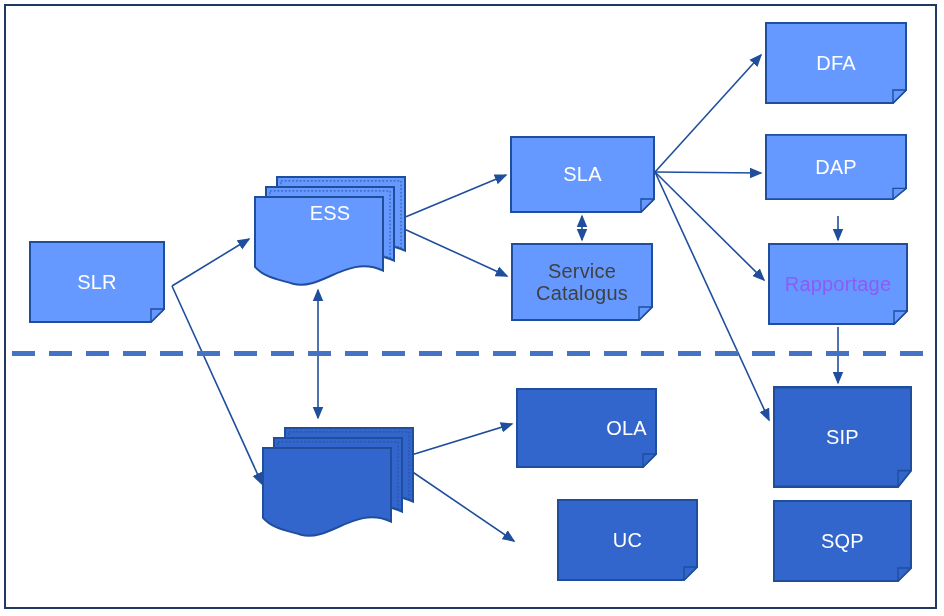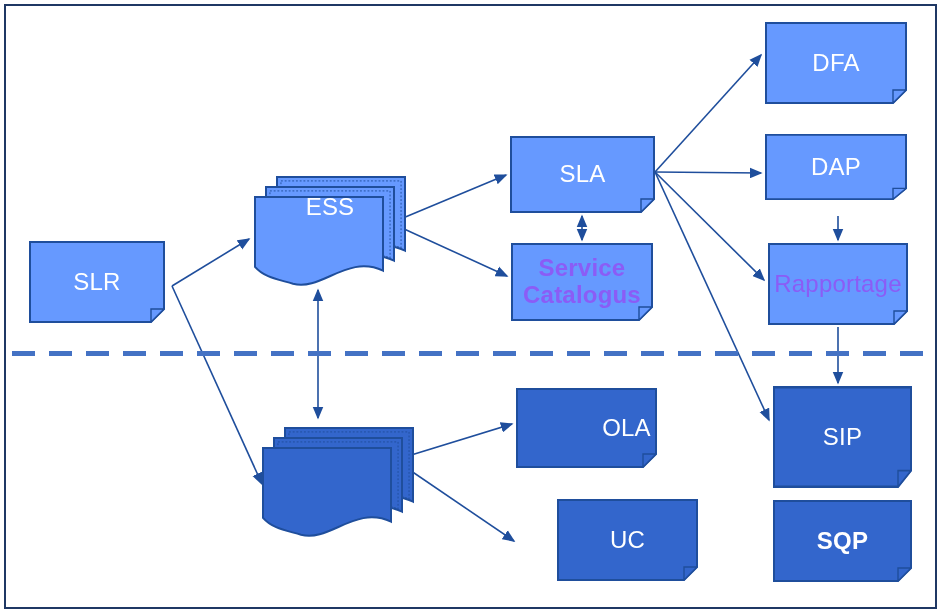--- a/index.html
+++ b/index.html
@@ -51,30 +51,30 @@
     position: absolute;
     left: 0;
     top: 0;
     width: 100%;
     height: 100%;
     display: flex;
     align-items: center;
     justify-content: center;
     text-align: center;
     color: #ffffff;
-    font-size: 24px;
+    font-size: 20px;
     line-height: 1.12;
     letter-spacing: 0.2px;
     white-space: pre-line;
     pointer-events: none;
   }
   .node.doc-stack .label {
     justify-content: center;
     align-items: flex-start;
-    padding-top: 18px;
+    padding-top: 26px;
     padding-right: 18px;
     height: auto;
   }
   .node.serif .label {
     font-family: "Liberation Serif", serif;
     font-size: 21px;
   }
   #divider {
     position: absolute;
     left: 12px;
@@ -148,21 +148,21 @@
           <path d="M 1 1 L 144 1 L 144 63 L 131 76 L 1 76 Z" fill="#6699FF" stroke="#1F4E9C" stroke-width="2"></path>
           <path d="M 144 63 L 131 63 L 131 76 Z" fill="#6699FF" stroke="#1F4E9C" stroke-width="1.4"></path>
         </svg>
         <div class="label" style="color: rgb(255, 255, 255);">SLA</div>
       </div>
       <div class="node" style="left: 511px; top: 243px; width: 142px; height: 78px;">
         <svg class="shape" viewBox="0 0 142 78" preserveAspectRatio="none">
           <path d="M 1 1 L 141 1 L 141 64 L 128 77 L 1 77 Z" fill="#6699FF" stroke="#1F4E9C" stroke-width="2"></path>
           <path d="M 141 64 L 128 64 L 128 77 Z" fill="#6699FF" stroke="#1F4E9C" stroke-width="1.4"></path>
         </svg>
-        <div class="label" style="color: #8b5cf6; font-weight: bold;">Service
+        <div class="label" style="color: #404040;">Service
 Catalogus</div>
       </div>
       <div class="node" style="left: 765px; top: 22px; width: 142px; height: 82px;">
         <svg class="shape" viewBox="0 0 142 82" preserveAspectRatio="none">
           <path d="M 1 1 L 141 1 L 141 68 L 128 81 L 1 81 Z" fill="#6699FF" stroke="#1F4E9C" stroke-width="2"></path>
           <path d="M 141 68 L 128 68 L 128 81 Z" fill="#6699FF" stroke="#1F4E9C" stroke-width="1.4"></path>
         </svg>
         <div class="label" style="color: rgb(255, 255, 255);">DFA</div>
       </div>
       <div class="node" style="left: 765px; top: 134px; width: 142px; height: 66px;">
@@ -213,18 +213,18 @@
           <path d="M 1 1 L 138 1 L 138 68 L 125 81 L 1 81 Z" fill="#3366CC" stroke="#1F4E9C" stroke-width="2"></path>
           <path d="M 138 68 L 125 68 L 125 81 Z" fill="#3366CC" stroke="#1F4E9C" stroke-width="1.4"></path>
         </svg>
         <div class="label" style="color: rgb(255, 255, 255);">SIP</div>
       </div>
       <div class="node" style="left: 773px; top: 500px; width: 139px; height: 82px;">
         <svg class="shape" viewBox="0 0 139 82" preserveAspectRatio="none">
           <path d="M 1 1 L 138 1 L 138 68 L 125 81 L 1 81 Z" fill="#3366CC" stroke="#1F4E9C" stroke-width="2"></path>
           <path d="M 138 68 L 125 68 L 125 81 Z" fill="#3366CC" stroke="#1F4E9C" stroke-width="1.4"></path>
         </svg>
-        <div class="label" style="color: rgb(255, 255, 255); font-weight: bold;">SQP</div>
+        <div class="label" style="color: rgb(255, 255, 255);">SQP</div>
       </div>
     </div>
 
   <div id="divider" style="top: 351px; background: repeating-linear-gradient(to right, rgb(68, 114, 196) 0px, rgb(68, 114, 196) 23px, rgba(0, 0, 0, 0) 23px, rgba(0, 0, 0, 0) 37px);"></div>
 </div>
 
 </body></html>

